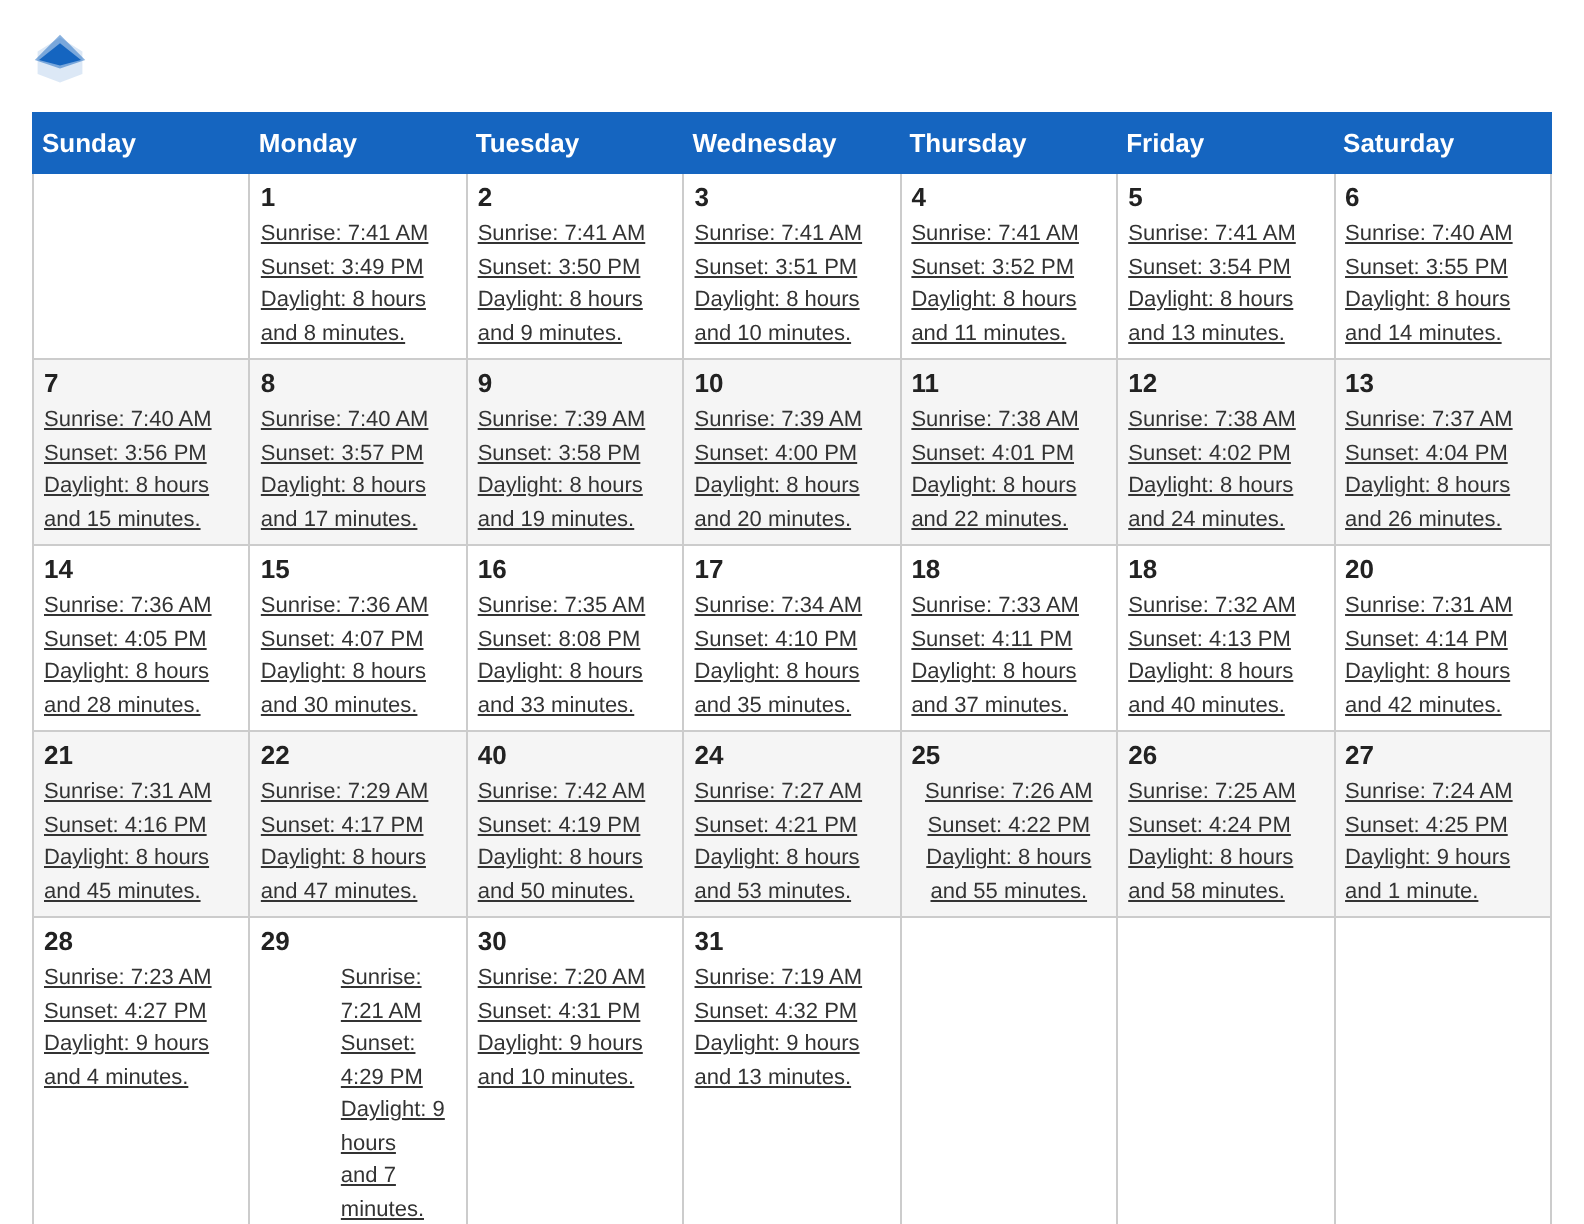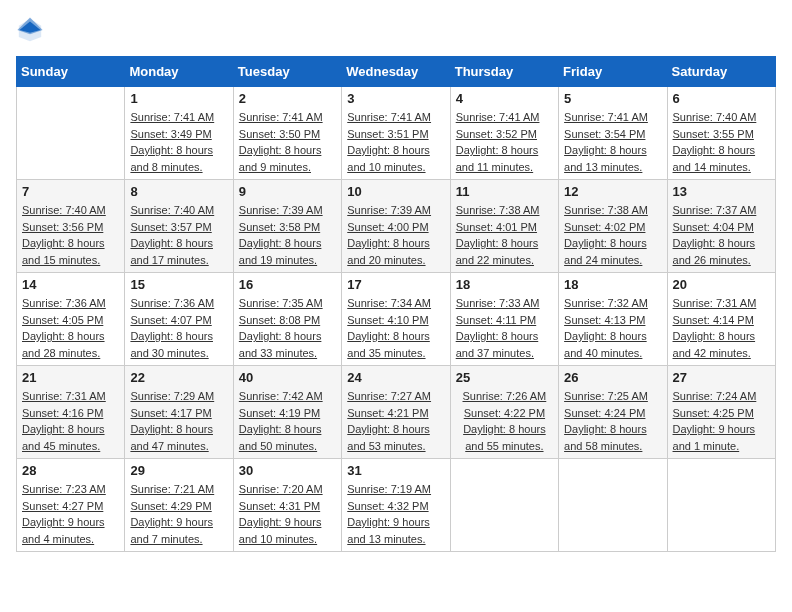--- a/index.html
+++ b/index.html
@@ -323,21 +323,21 @@
       <tr>
         <td>
           <span class="day-num">28</span>
           <div class="day-info" style="white-space: pre-line;">Sunrise: 7:23 AM
 Sunset: 4:27 PM
 Daylight: 9 hours
 and 4 minutes.</div>
         </td>
         <td>
           <span class="day-num">29</span>
-          <div class="day-info" style="white-space: pre-line;">Sunrise: 7:21 AM
+          <div class="day-info" style="white-space: pre-line; margin-left: 40px;">Sunrise: 7:21 AM
 Sunset: 4:29 PM
 Daylight: 9 hours
 and 7 minutes.</div>
         </td>
         <td>
           <span class="day-num">30</span>
           <div class="day-info" style="white-space: pre-line;">Sunrise: 7:20 AM
 Sunset: 4:31 PM
 Daylight: 9 hours
 and 10 minutes.</div>

